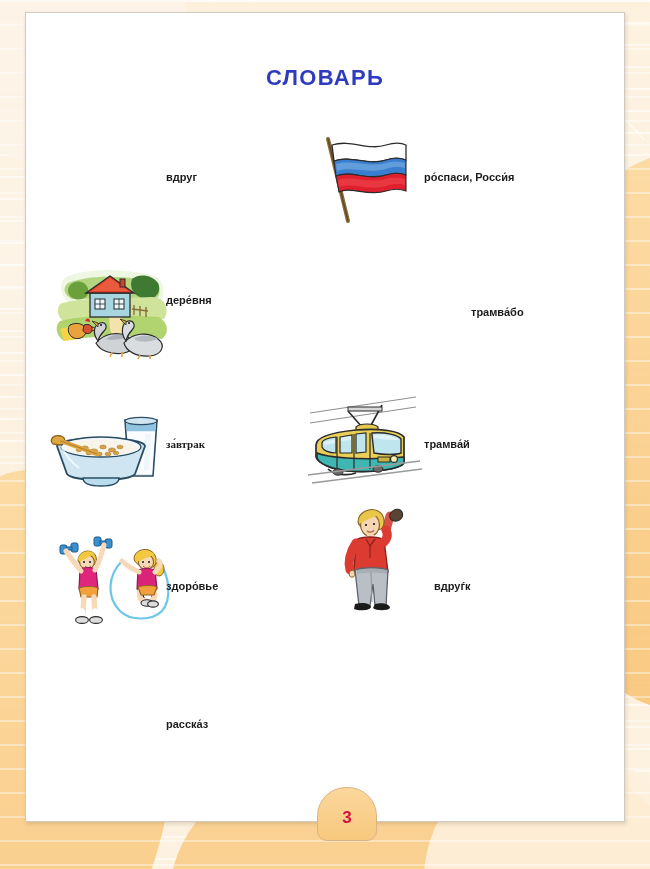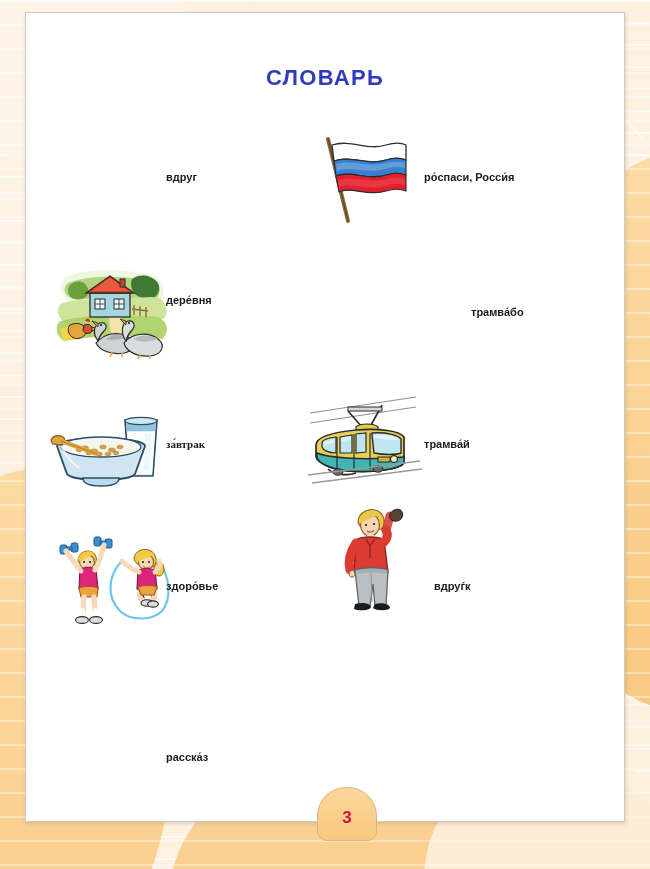--- a/index.html
+++ b/index.html
@@ -482,21 +482,21 @@
             <path d="M29,72 C36,70 52,70 59,72 L59,76 C50,74 37,74 29,76 Z" fill="#9aa2a8" opacity=".6"></path>
 
             <path d="M27,106 C34,104 42,105 43,109 C42,113 30,113 26,111 Z" fill="#1b1b1b"></path>
             <path d="M47,106 C54,104 62,106 62,110 C60,113 48,113 45,110 Z" fill="#1b1b1b"></path>
           </svg>
         </div>
         <div class="word" style="left:408px; top:77px;">вдруѓк</div>
       </div>
 
       <div class="cell r5" style="left:0;">
-        <div class="word" style="left:140px; top:10px;margin-top:33px;">расска́з</div>
+        <div class="word" style="left:140px; top:10px;">расска́з</div>
       </div>
 
     </div>
   </div>
 
   <div class="page-tab">
     <span>3</span>
   </div>
 
 </div>

